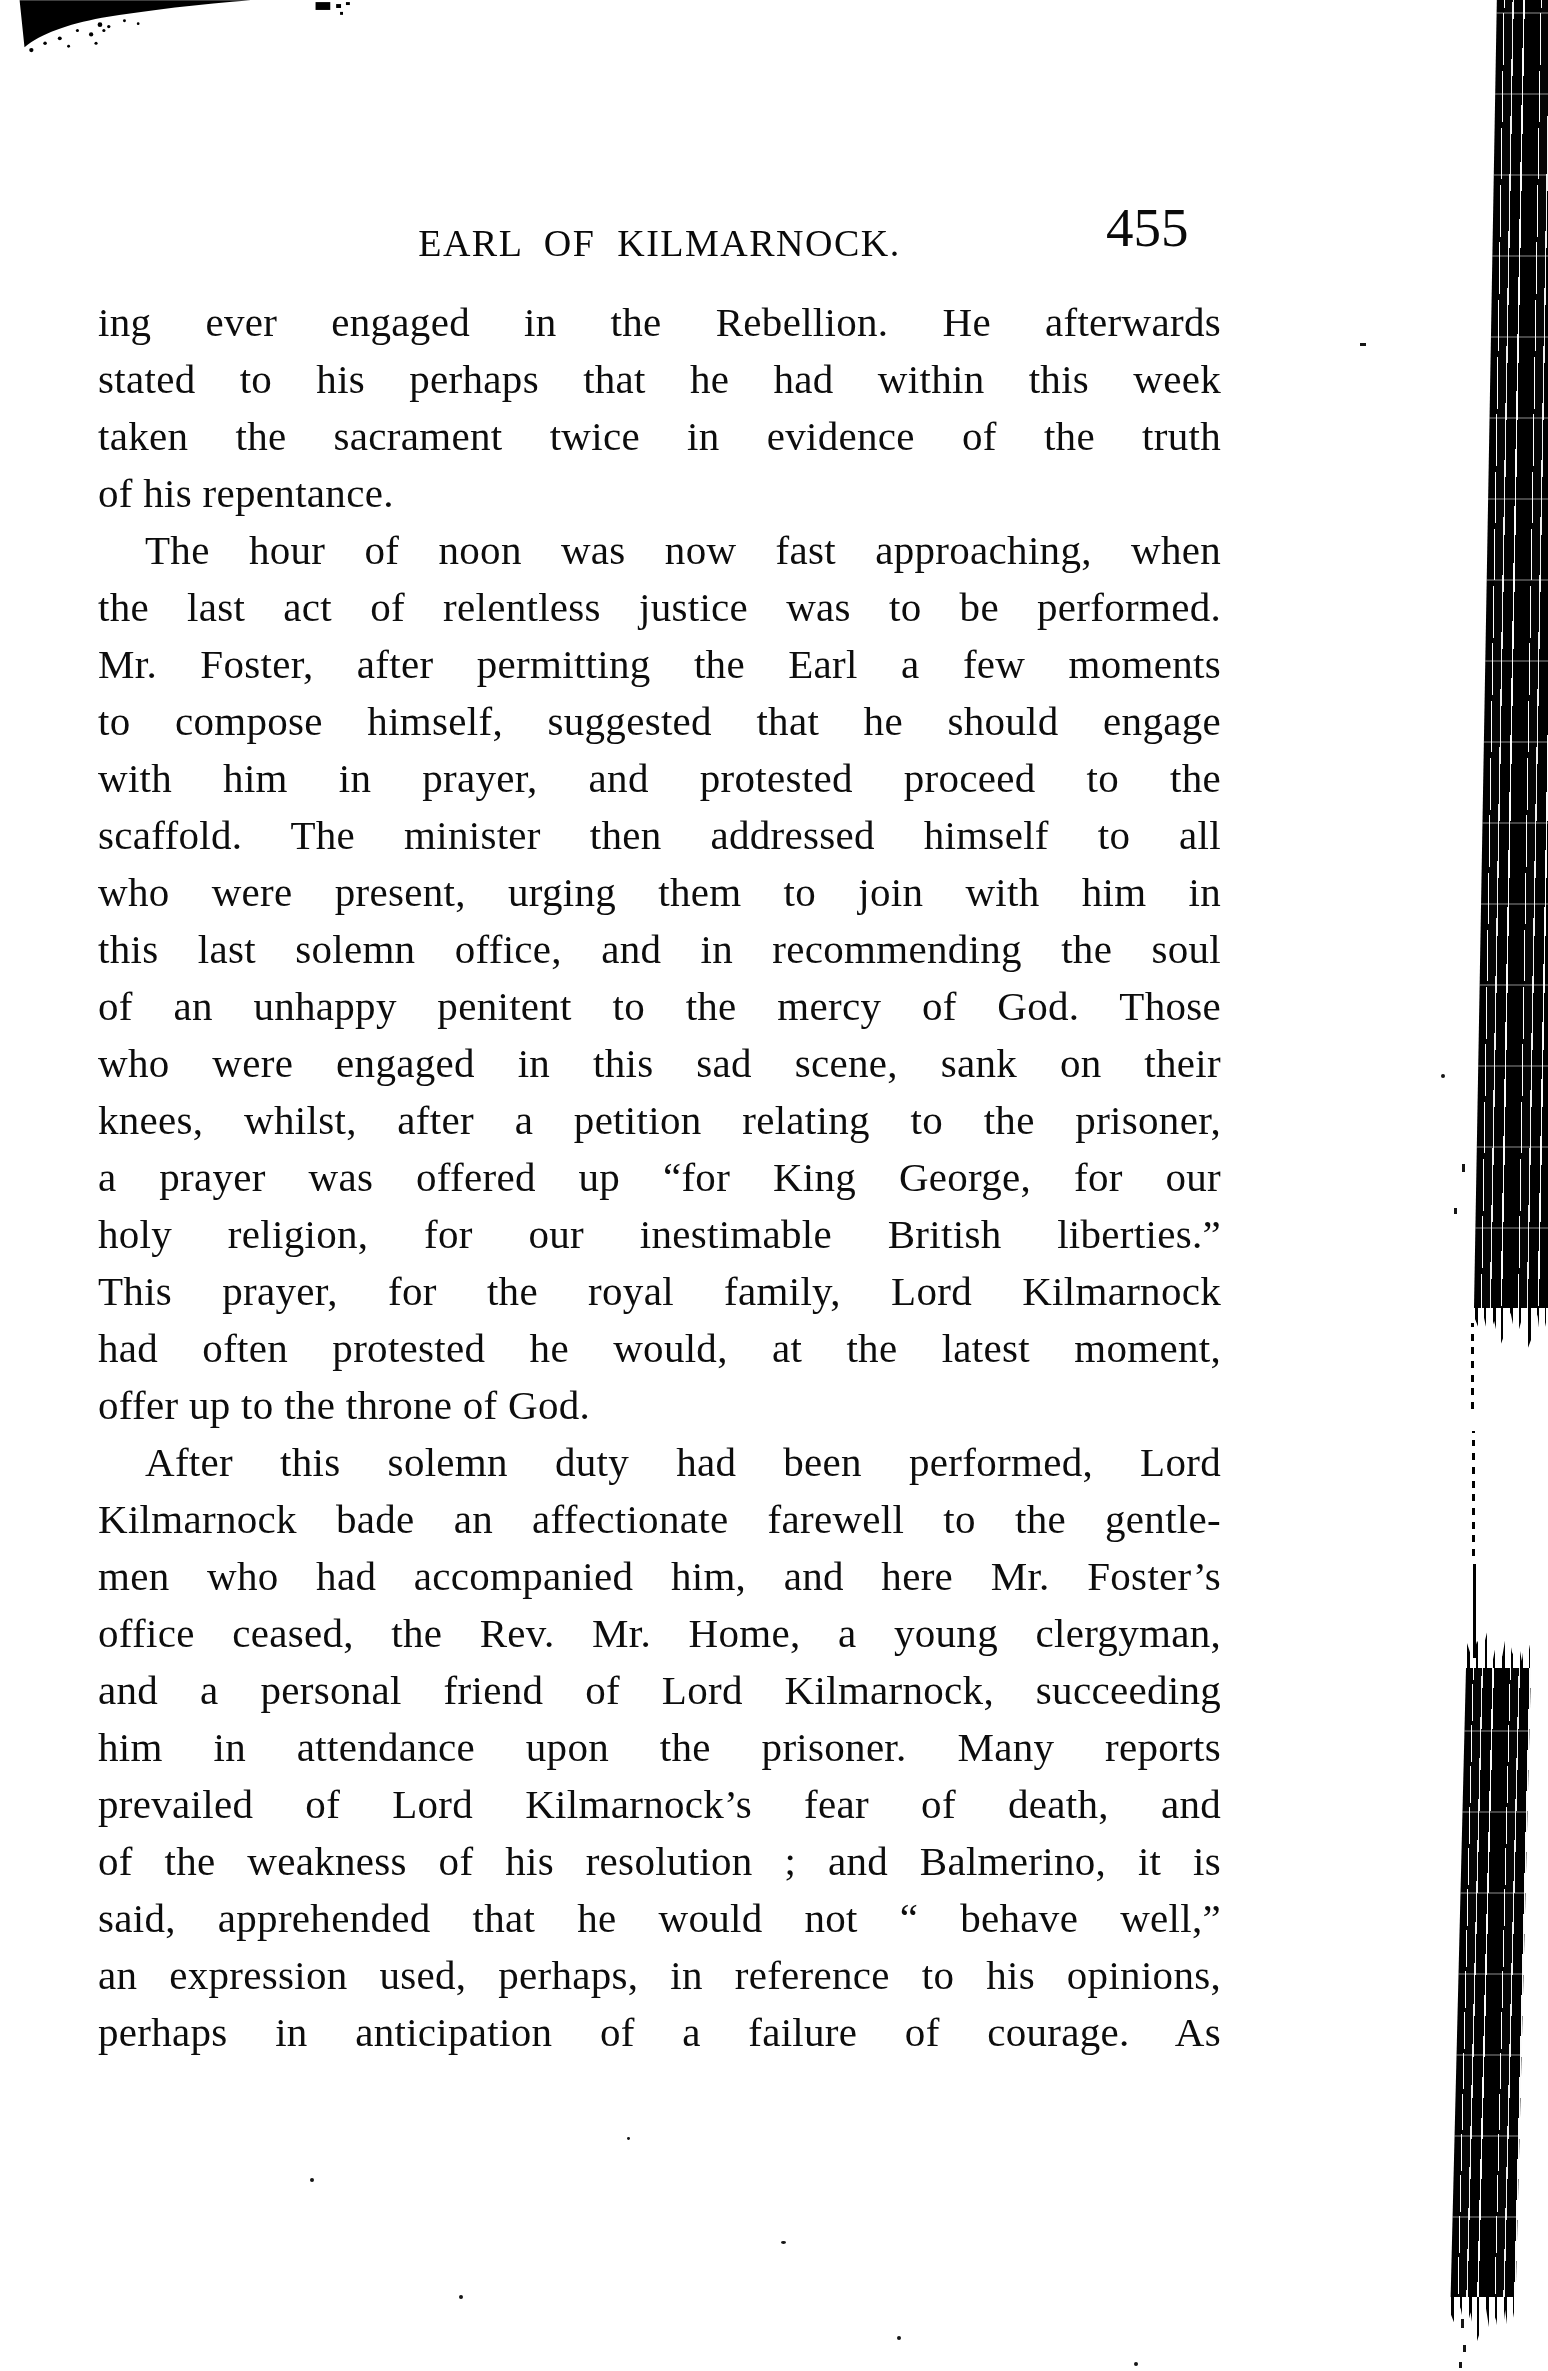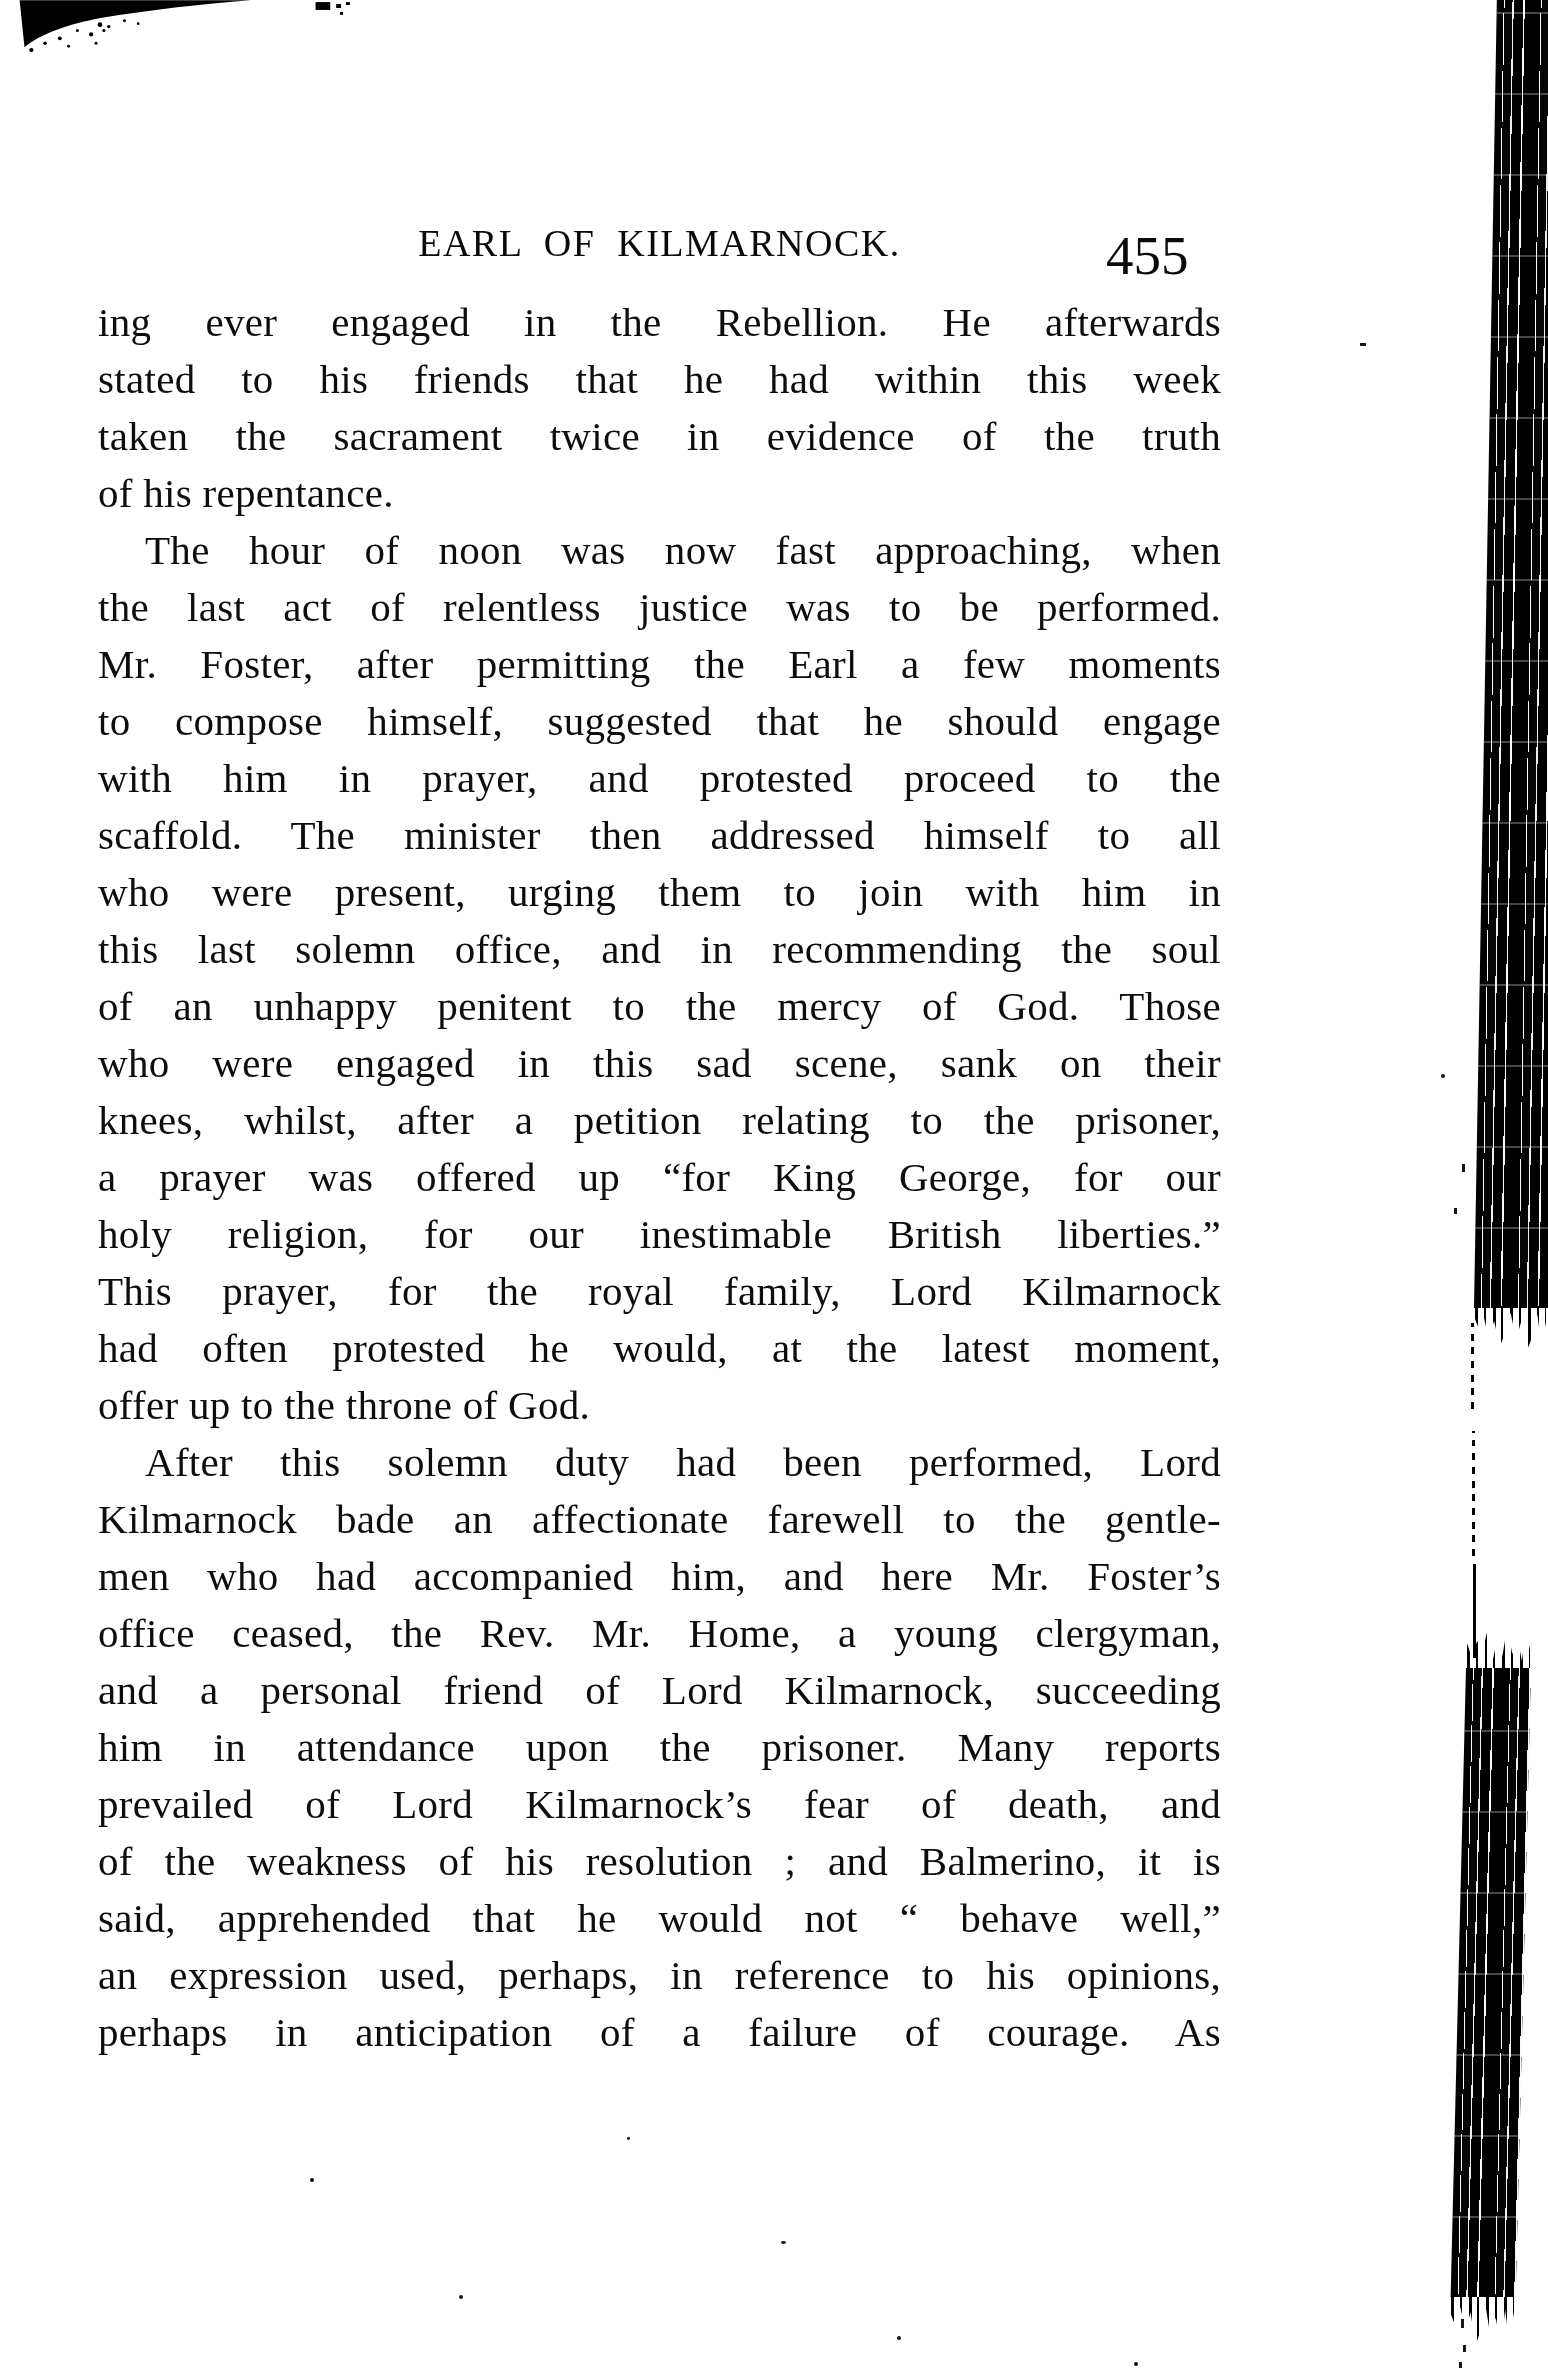--- a/index.html
+++ b/index.html
@@ -11,21 +11,21 @@
     font-family:"Liberation Serif","DejaVu Serif",serif;
     color:#0d0d0d;
   }
   
   .running-header{
     position:absolute;left:98px;top:224px;width:1123px;
     text-align:center;font-size:38px;line-height:1;
     letter-spacing:1.5px;word-spacing:10.8px;color:#0a0a0a;font-family:Liberation Serif, serif;
   }
   .page-number{
-    position:absolute;left:1106px;top:228px;
+    position:absolute;left:1106px;top:200px;
     font-size:55px;line-height:1;color:#0a0a0a;
   }
   
   .text-block{
     position:absolute;left:98px;top:294px;width:1123px;
   }
   .line{
     height:57px;line-height:57px;
     font-size:41px;letter-spacing:0.3px;
     text-align:justify;text-align-last:justify;
@@ -111,21 +111,21 @@
     <rect x="343" y="4" width="5" height="4" fill="#000"></rect>
     <rect x="353" y="2" width="4" height="3" fill="#000"></rect>
     <rect x="347" y="12" width="3" height="3" fill="#000"></rect>
   </svg>
 
   <div class="running-header">EARL OF KILMARNOCK.</div>
   <div class="page-number">455</div>
 
   <div class="text-block">
     <div class="line">ing ever engaged in the Rebellion. He afterwards</div>
-    <div class="line">stated to his friends that he had within this week</div>
+    <div class="line">stated to his perhaps that he had within this week</div>
     <div class="line">taken the sacrament twice in evidence of the truth</div>
     <div class="line para-end">of his repentance.</div>
     <div class="line indent">The hour of noon was now fast approaching, when</div>
     <div class="line">the last act of relentless justice was to be performed.</div>
     <div class="line">Mr. Foster, after permitting the Earl a few moments</div>
     <div class="line">to compose himself, suggested that he should engage</div>
     <div class="line">with him in prayer, and protested proceed to the</div>
     <div class="line">scaffold. The minister then addressed himself to all</div>
     <div class="line">who were present, urging them to join with him in</div>
     <div class="line">this last solemn office, and in recommending the soul</div>

